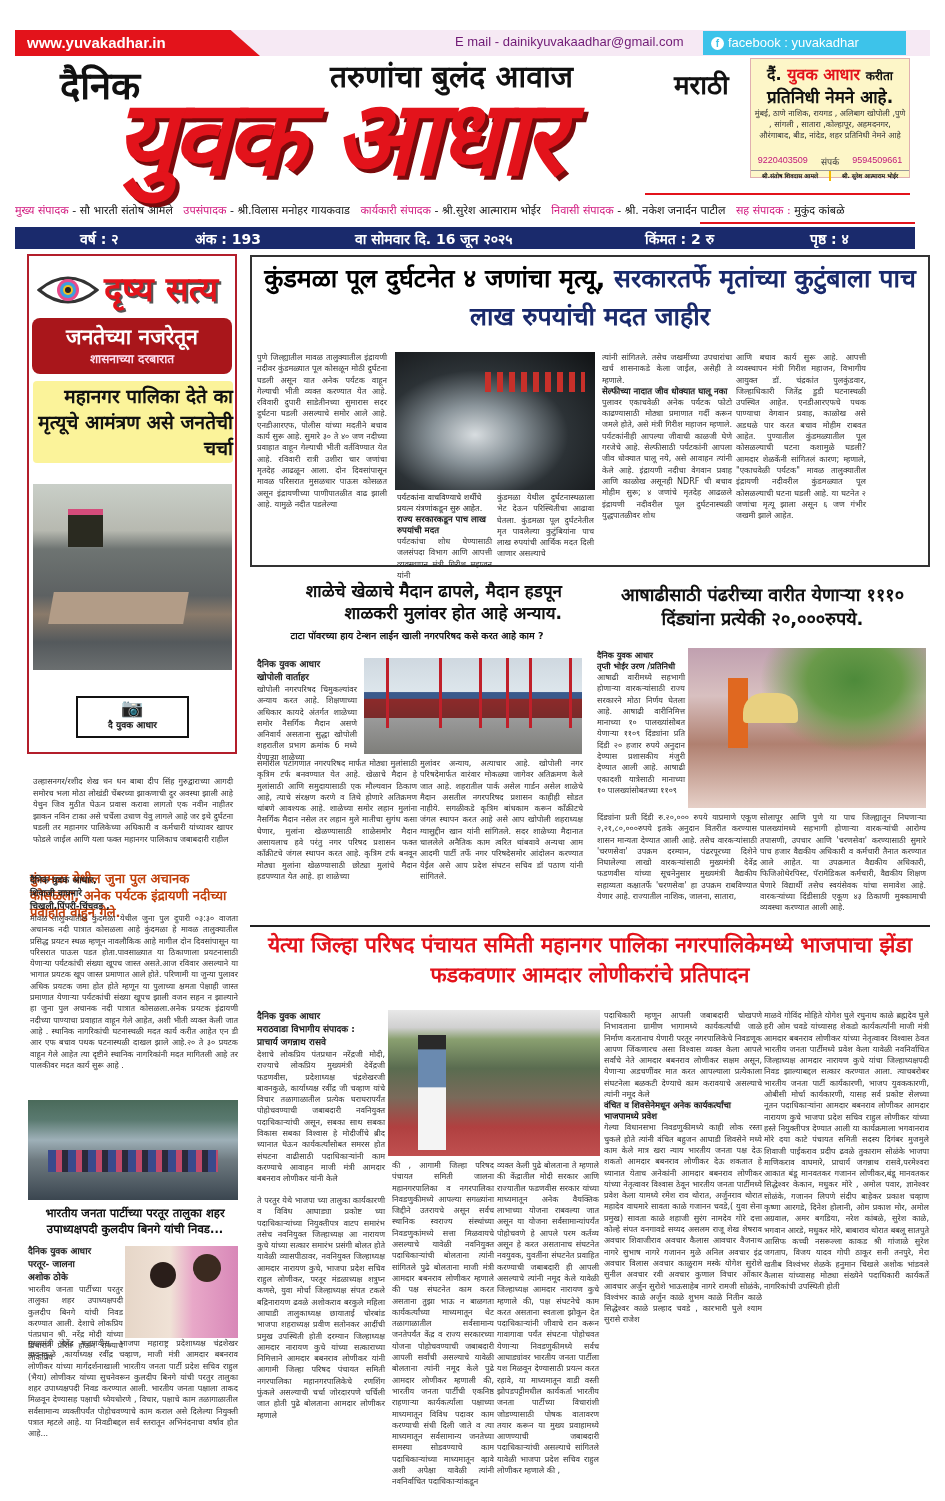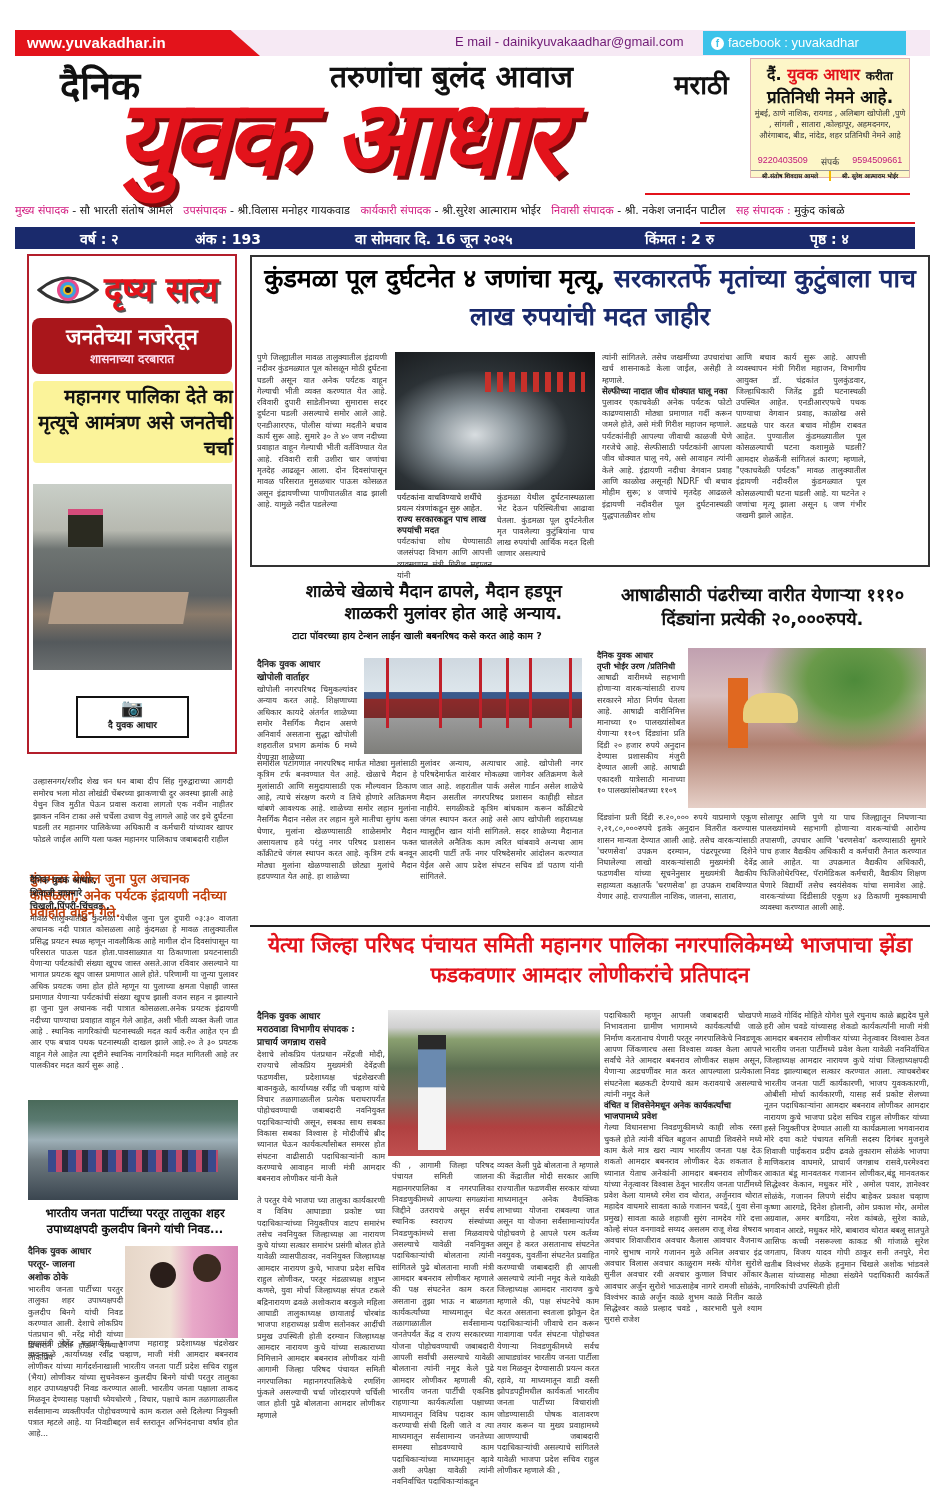--- a/index.html
+++ b/index.html
@@ -202,21 +202,21 @@
 <div class="abs body8 c2b">पर्यटकांचा शोध घेण्यासाठी जलसंपदा विभाग आणि आपत्ती व्यवस्थापन मंत्री गिरीश महाजन यांनी</div>
 <div class="abs body8 c3">कुंडमळा येथील दुर्घटनास्थळाला भेट देऊन परिस्थितीचा आढावा घेतला. कुंडमळा पूल दुर्घटनेतील मृत पावलेल्या कुटुंबियांना पाच लाख रुपयांची आर्थिक मदत दिली जाणार असल्याचे</div>
 <div class="abs c4">
   <div class="body8">त्यांनी सांगितले. तसेच जखमींच्या उपचारांचा खर्च शासनाकडे केला जाईल, असेही ते म्हणाले.</div>
   <div class="subsel">सेल्फीच्या नादात जीव धोक्यात घालू नका</div>
   <div class="body8">पुलावर एकाचवेळी अनेक पर्यटक फोटो काढण्यासाठी मोठ्या प्रमाणात गर्दी करून जमले होते, असे मंत्री गिरीश महाजन म्हणाले. पर्यटकांनीही आपल्या जीवाची काळजी घेणे गरजेचे आहे. सेल्फीसाठी पर्यटकांनी आपला जीव धोक्यात घालू नये, असे आवाहन त्यांनी केले आहे. इंद्रायणी नदीचा वेगवान प्रवाह आणि काळोख असूनही NDRF ची बचाव मोहीम सुरू; ४ जणांचे मृतदेह आढळले इंद्रायणी नदीवरील पूल दुर्घटनास्थळी युद्धपातळीवर शोध</div>
 </div>
 <div class="abs body8 c5">आणि बचाव कार्य सुरू आहे. आपत्ती व्यवस्थापन मंत्री गिरीश महाजन, विभागीय आयुक्त डॉ. चंद्रकांत पुलकुंडवार, जिल्हाधिकारी जितेंद्र डुडी घटनास्थळी उपस्थित आहेत. एनडीआरएफचे पथक पाण्याचा वेगवान प्रवाह, काळोख असे अडथळे पार करत बचाव मोहीम राबवत आहेत. पुण्यातील कुंडमळ्यातील पूल कोसळल्याची घटना कशामुळे घडली? आमदार शेळकेंनी सांगितलं कारण; म्हणाले, "एकाचवेळी पर्यटक" मावळ तालुक्यातील इंद्रायणी नदीवरील कुंडमळ्यात पूल कोसळल्याची घटना घडली आहे. या घटनेत २ जणांचा मृत्यू झाला असून ६ जण गंभीर जखमी झाले आहेत.</div>
 
 <div class="abs h2">शाळेचे खेळाचे मैदान ढापले, मैदान हडपून शाळकरी मुलांवर होत आहे अन्याय.</div>
-<div class="abs h2s">टाटा पॉवरच्या हाय टेन्शन लाईन खाली बबनरिषद कसे करत आहे काम ?</div>
+<div class="abs h2s">टाटा पॉवरच्या हाय टेन्शन लाईन खाली नगरपरिषद कसे करत आहे काम ?</div>
 <div class="abs c6">
   <div class="byline">दैनिक युवक आधार</div>
   <div class="byline">खोपोली वार्ताहर</div>
   <div class="body8">खोपोली नगरपरिषद चिमुकल्यांवर अन्याय करत आहे. शिक्षणाच्या अधिकार कायदे अंतर्गत शाळेच्या समोर नैसर्गिक मैदान असणे अनिवार्य असताना सुद्धा खोपोली शहरातील प्रभाग क्रमांक 6 मध्ये येणाऱ्या शाळेच्या</div>
 </div>
 <div class="abs photoB">
   <div class="pole" style="left:22px"></div>
     <div class="pole" style="left:75px"></div>
     <div class="pole" style="left:115px"></div>
     <div class="pole" style="left:142px"></div>

